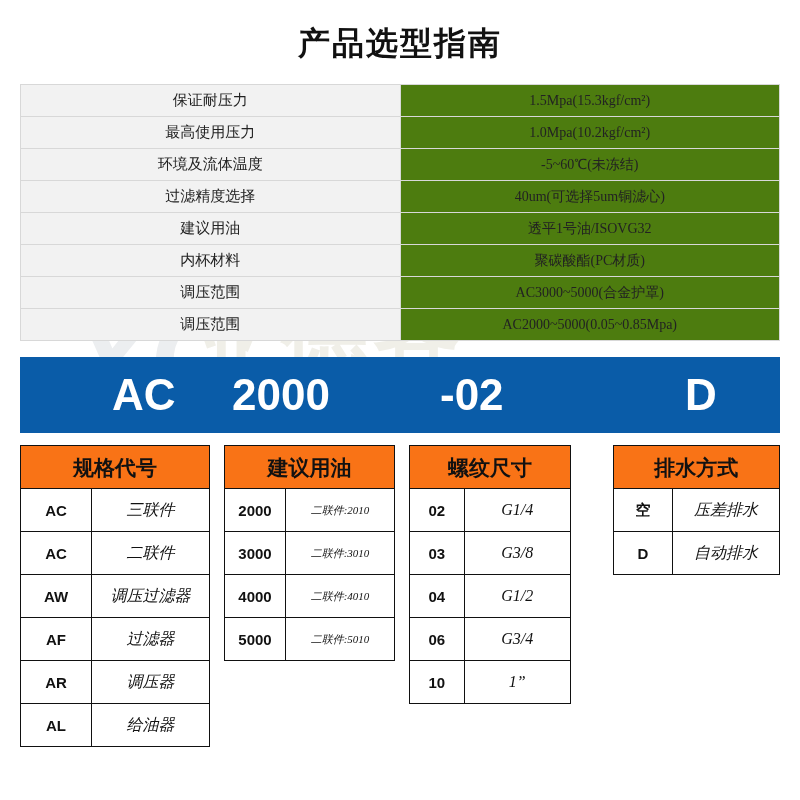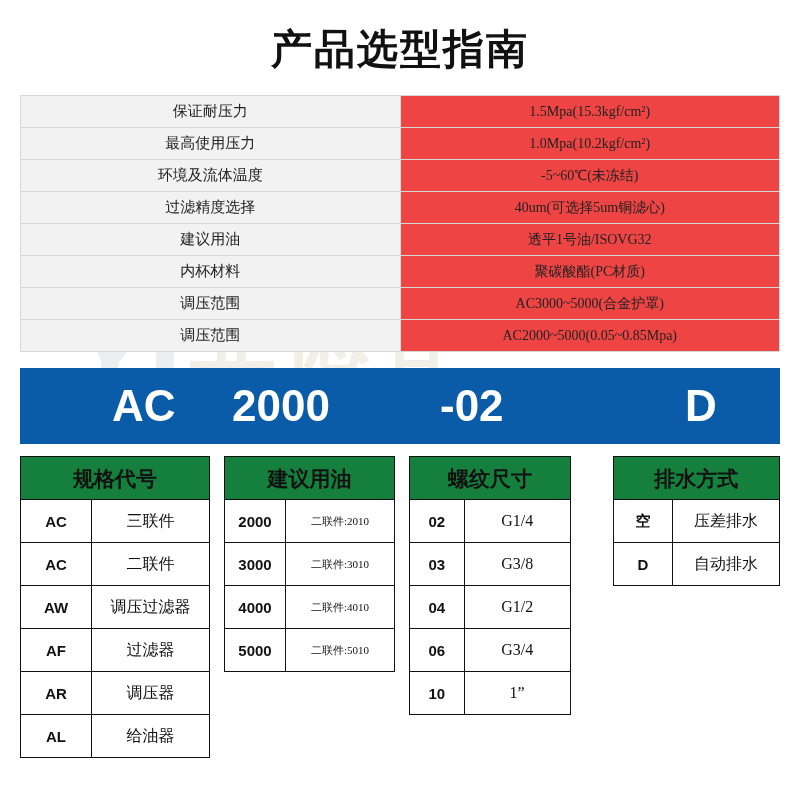--- a/index.html
+++ b/index.html
@@ -34,21 +34,21 @@
     font-size:120px;
     font-weight:bold;
     color:#eceef0;
     font-style:italic;
   }
 
   .page{position:relative;z-index:2;}
 
   .title{
     text-align:center;
-    font-size:41px;
+    font-size:32px;
     font-weight:bold;
     color:#111;
     letter-spacing:2px;
     padding:22px 0 18px 0;
   }
 
   
   .spec{
     width:760px;
     margin:0 auto;
@@ -64,21 +64,21 @@
     font-family:"Liberation Serif", serif;
   }
   .spec td.k{
     width:50%;
     background:#f2f2f2;
     font-family:"Liberation Sans", sans-serif;
     font-size:15px;
   }
   .spec td.v{
     width:50%;
-    background:#ef4444;
+    background:#4d7c0f;
   }
 
   
   .codebar{
     width:760px;
     height:76px;
     margin:16px auto 0 auto;
     background:#0a5ca8;
     color:#fff;
     position:relative;
@@ -112,21 +112,21 @@
   .g4{width:176px;padding-left:28px;}
 
   .ghead{
     border:1px solid #111;
     height:44px;
     line-height:44px;
     text-align:center;
     font-size:21px;
     font-weight:bold;
     color:#111;
-    background:#15803d;
+    background:#f97316;
     box-sizing:border-box;
   }
   .gtable{
     width:100%;
     border-collapse:collapse;
     table-layout:fixed;
     margin-top:-1px;
   }
   .gtable td{
     border:1px solid #111;
@@ -141,20 +141,21 @@
     font-family:"Liberation Sans", sans-serif;
     font-weight:bold;
     font-size:15px;
   }
   .g1 .gtable td.code{width:36%;}
   .g2 .gtable td.code{width:34%;}
   .g3 .gtable td.code{width:32%;margin-left:22px;}
   .g4 .gtable td.code{width:34%;}
   .gtable td.val{
     font-size:16px;
+    font-style:italic;
   }
   .g2 .gtable td.val{font-size:11px;}
 </style>
 </head>
 <body>
 
 <div class="watermark">
   <div class="wm-logo">YC</div>
   <div class="wm-text">亚德客</div>
 </div>

